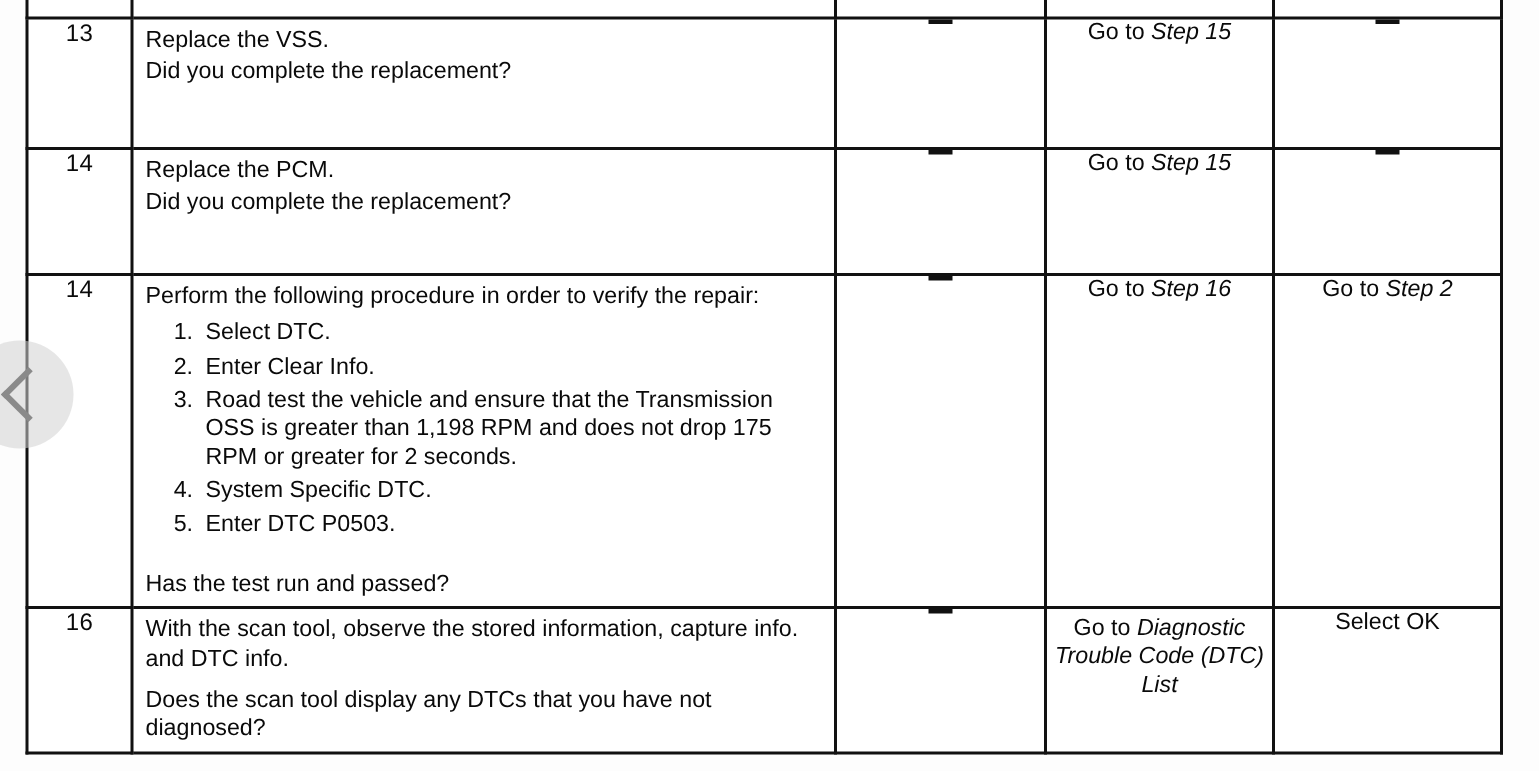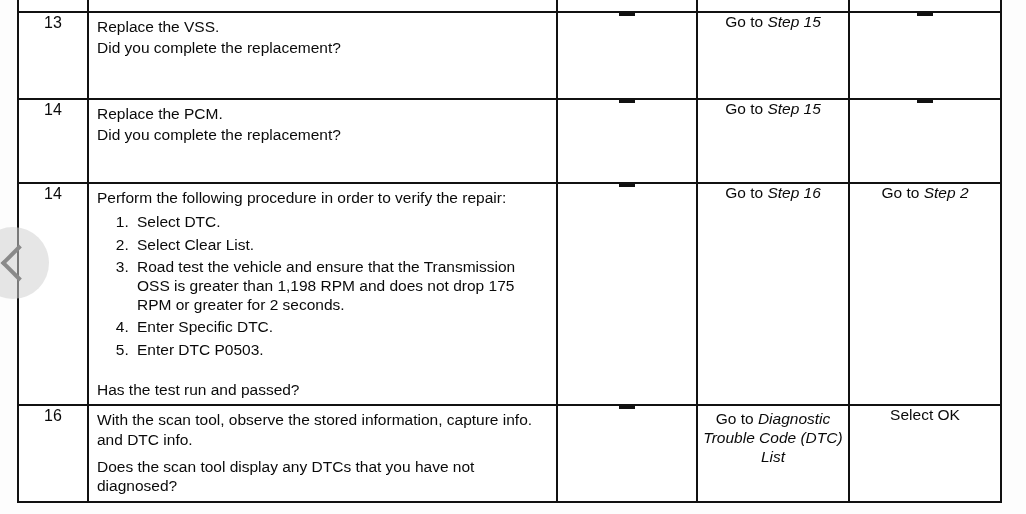--- a/index.html
+++ b/index.html
@@ -193,23 +193,23 @@
 
       <tr style="height:218px;">
         <td>
           <div class="stepnum">14</div>
         </td>
         <td>
           <div class="cellcol cellpad">
             <p class="lead">Perform the following procedure in order to verify the repair:</p>
             <ol class="proc">
               <li>Select DTC.</li>
-              <li>Select Clear List.</li>
+              <li>Enter Clear Info.</li>
               <li>Road test the vehicle and ensure that the Transmission OSS is greater than 1,198 RPM and does not drop 175 RPM or greater for 2 seconds.</li>
-              <li>Enter Specific DTC.</li>
+              <li>System Specific DTC.</li>
               <li>Enter DTC P0503.</li>
             </ol>
             <div class="spacer"></div>
             <p class="bottomq">Has the test run and passed?</p>
           </div>
         </td>
         <td>
           <div class="dashwrap">
               <span class="dash"></span>
             </div>

